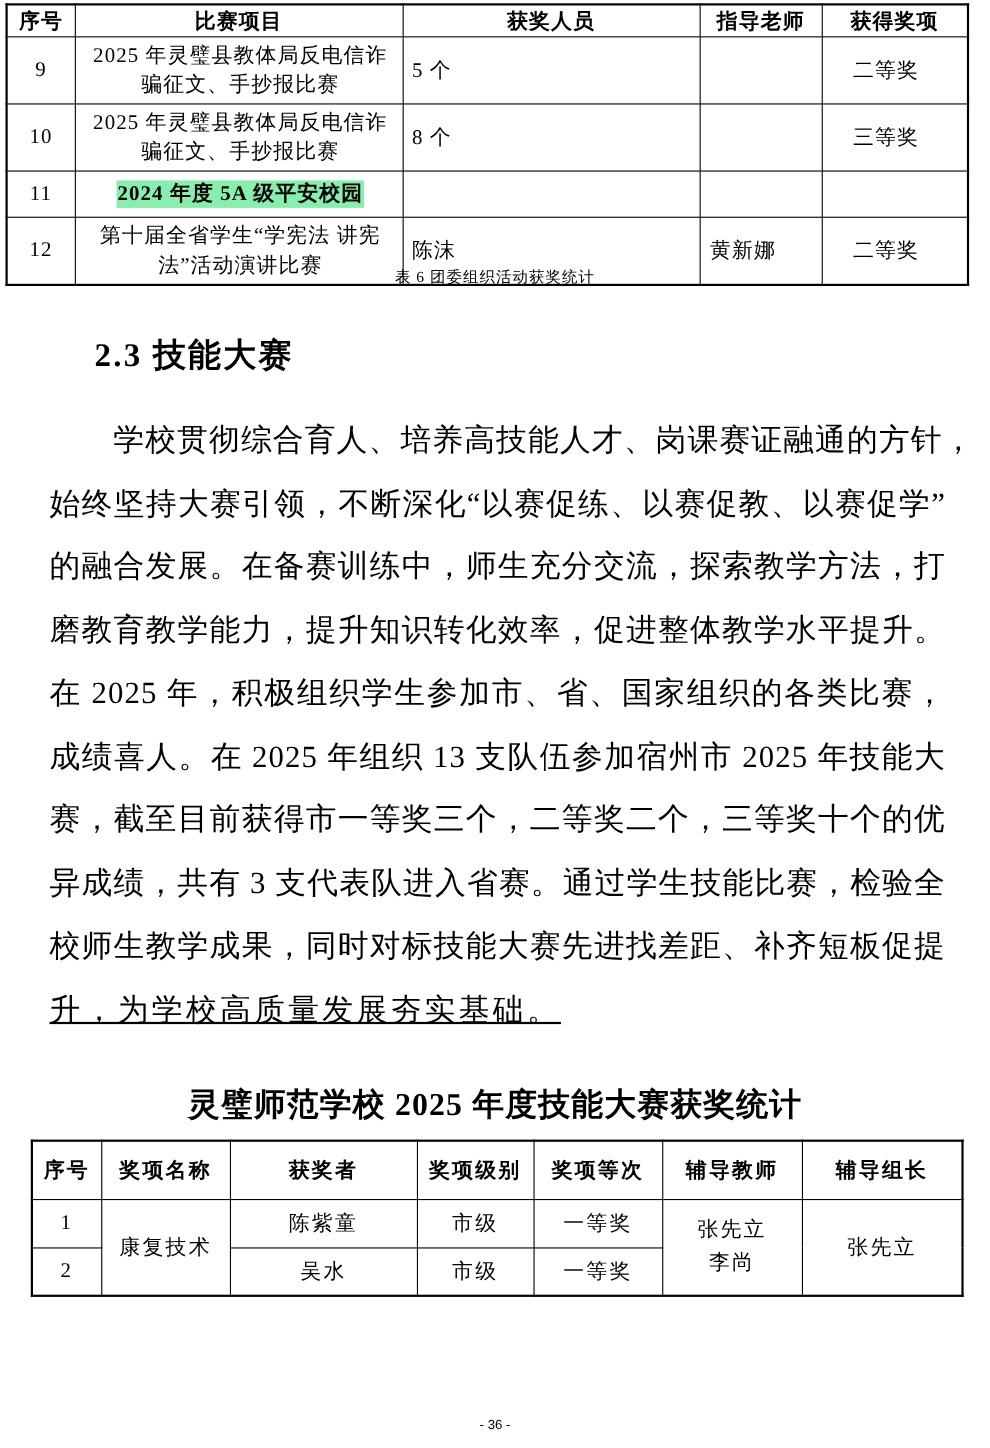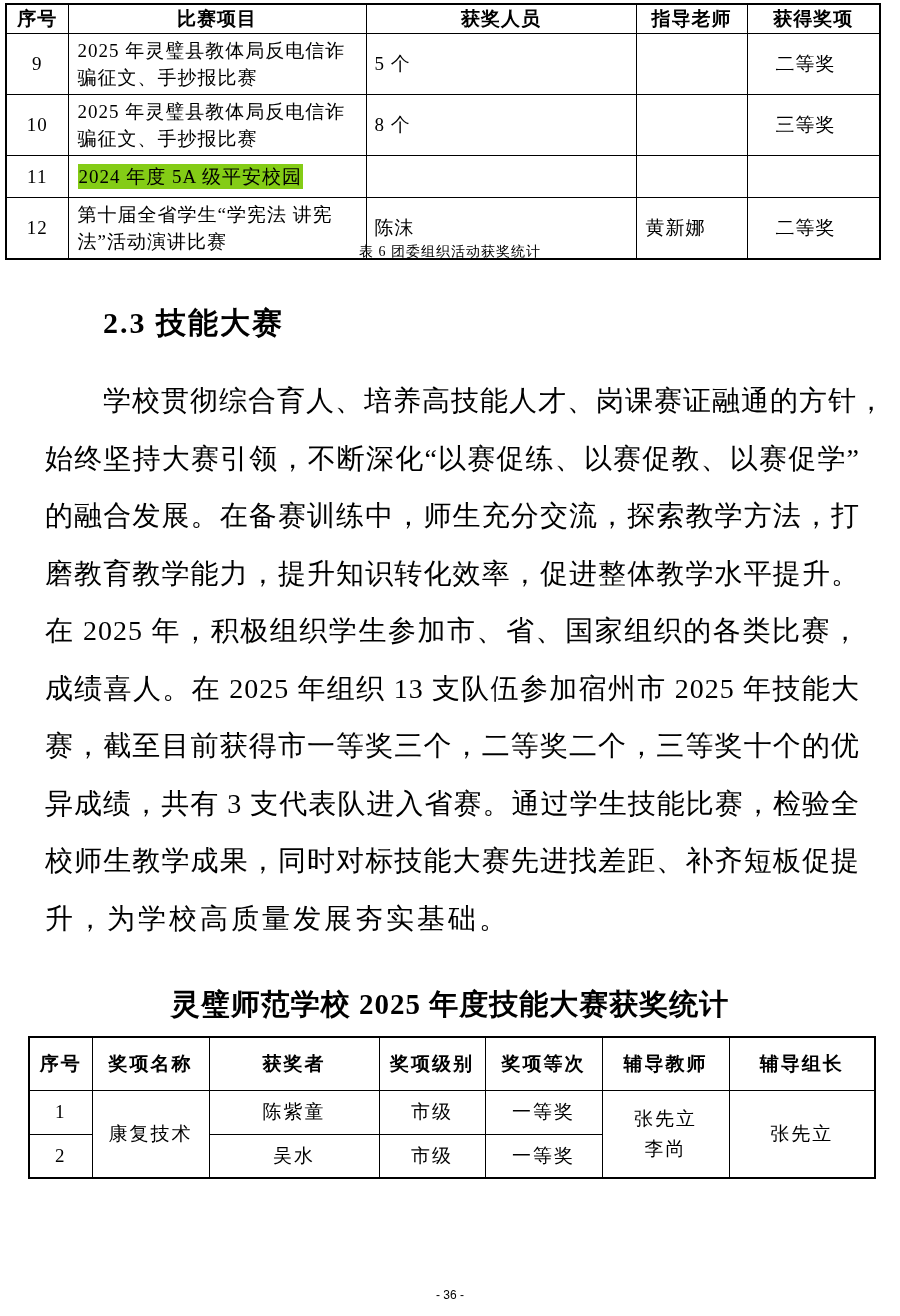--- a/index.html
+++ b/index.html
@@ -16,51 +16,51 @@
   
   table { border-collapse: collapse; table-layout: fixed; }
   .t1 {
     position: absolute; left: 5px; top: 3px; width: 874px;
     font-size: 19px; letter-spacing: 1px;
     border: 2px solid #000;
   }
   .t1 th, .t1 td { border: 1.5px solid #000; vertical-align: middle; padding: 3px 6px; }
   .t1 th { font-weight: bold; text-align: center; height: 26px; padding: 1px 2px; }
   .t1 td.c-no { text-align: center; }
-  .t1 td.c-project { text-align: left; padding-left: 9px; line-height: 27px; }
+  .t1 td.c-project { text-align: center; padding-left: 9px; line-height: 27px; }
   .t1 td.c-winners { text-align: left; padding-left: 8px; }
   .t1 td.c-teacher { text-align: left; padding-left: 9px; }
   .t1 td.c-award { text-align: left; padding-left: 28px; }
   .t1 tr.r2 td { height: 56px; }
   .t1 tr.r1 td { height: 42px; }
-  .hl { background: #84cc16; padding: 2px 1px; }
+  .hl { background: #86efac; padding: 2px 1px; font-weight: bold; }
 
   .t1-caption {
     position: absolute; top: 243px; left: 0; width: 900px;
     text-align: center; font-size: 14px; letter-spacing: 1px;
   }
 
   
   .sec-heading {
     position: absolute; left: 86px; top: 303px;
-    font-size: 30px; font-weight: bold; letter-spacing: 2px; margin-left: 17px;
+    font-size: 30px; font-weight: bold; letter-spacing: 2px;
   }
 
   
   .body-text {
     position: absolute; left: 45px; top: 372px; width: 815px;
     font-size: 28px; letter-spacing: 1px;
   }
   .pline {
     height: 57.5px; line-height: 57.5px;
     text-align: justify; text-align-last: justify;
     white-space: nowrap;
   }
   .pline.first { padding-left: 58px; }
-  .pline.last { text-align-last: left; letter-spacing: 3px; }
+  .pline.last { text-align-last: left; letter-spacing: 3px; text-decoration: underline; }
 
   
   .t2-title {
     position: absolute; top: 985px; left: 0; width: 900px;
     text-align: center; font-size: 29px; font-weight: bold; letter-spacing: 1px;
   }
 
   
   .t2 {
     position: absolute; left: 28px; top: 1036px; width: 846px;

